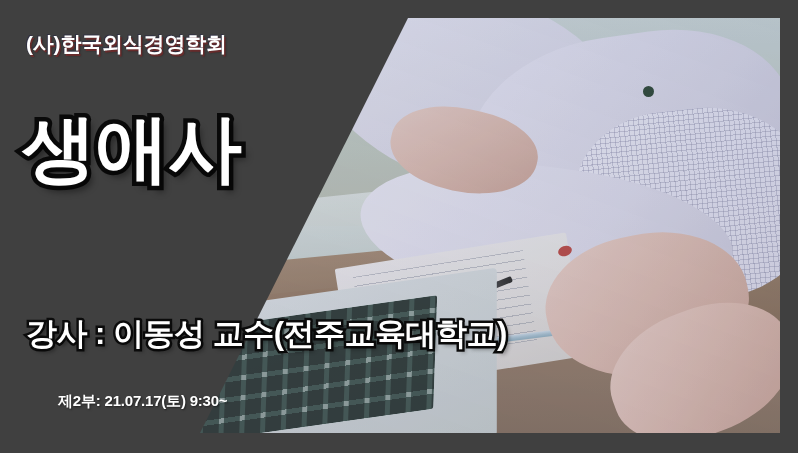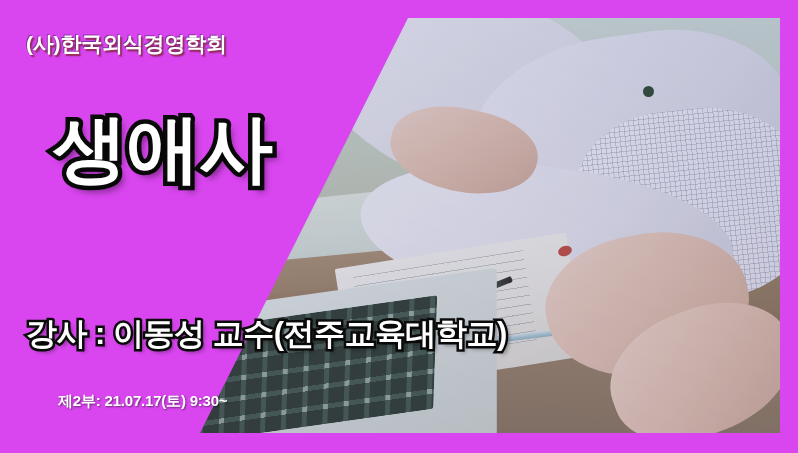--- a/index.html
+++ b/index.html
@@ -8,21 +8,21 @@
     padding: 0;
     background: #ffffff;
   }
   * { box-sizing: border-box; }
 
   #poster {
     position: relative;
     width: 798px;
     height: 453px;
     overflow: hidden;
-    background: #d946ef;
+    background: #404040;
     font-family: "Liberation Sans", "DejaVu Sans", sans-serif;
     -webkit-font-smoothing: antialiased;
   }
 
   
   #photo-wrap {
     position: absolute;
     left: 0;
     top: 18px;
     width: 780px;
@@ -296,21 +296,21 @@
     font-weight: 700;
     font-size: 74px;
     line-height: 1;
     color: #ffffff;
     white-space: nowrap;
     letter-spacing: -1px;
     -webkit-text-stroke: 9px #0a0a0a;
     paint-order: stroke fill;
     text-shadow: 5px 6px 7px rgba(0,0,0,.45);
   }
-  #headline-1 { top: 112px; margin-left: 31px; }
+  #headline-1 { top: 112px; }
   #headline-2 { top: 192px; }
 
   #speaker {
     position: absolute;
     left: 26px;
     top: 318px;
     font-weight: 700;
     font-size: 31px;
     line-height: 1;
     color: #ffffff;

